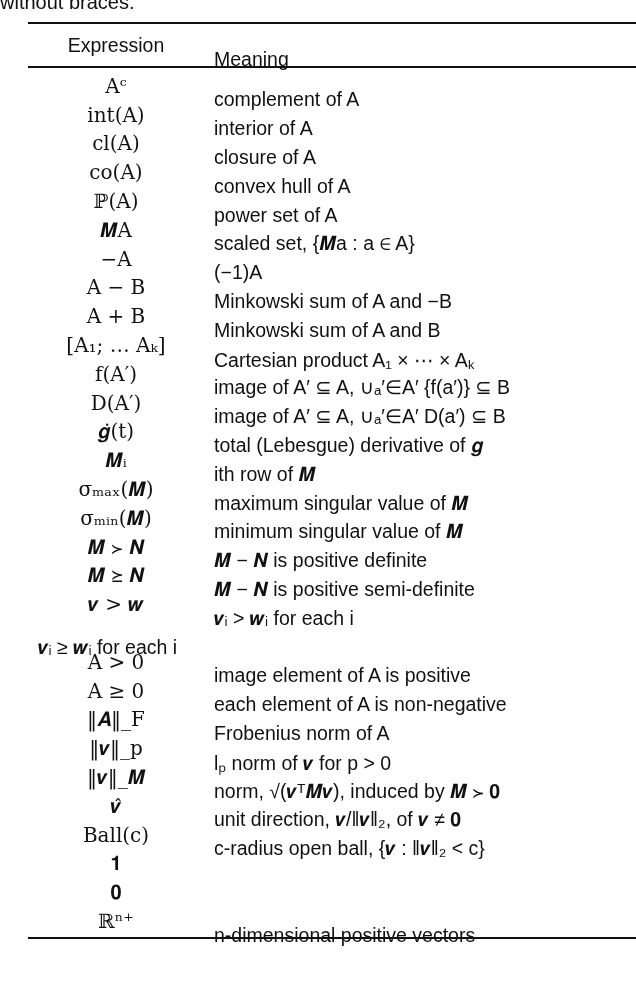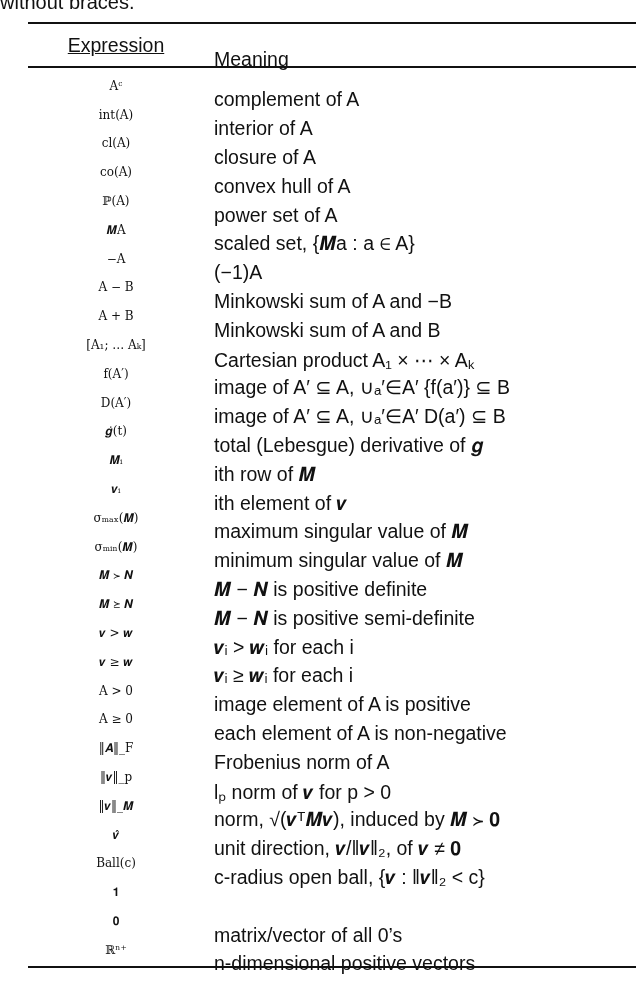--- a/index.html
+++ b/index.html
@@ -12,32 +12,32 @@
   .rule-top { height: 2px; background: #111; }
   .rule-mid { height: 1.5px; background: #111; }
   .rule-bot { height: 2px; background: #111; }
   .hdr { height: 42px; display: flex; align-items: center;
          font-family: "Liberation Sans", sans-serif; font-size: 19.5px; }
   .hdr .c1 { width: 176px; text-align: center; }
   .hdr .c2 { padding-left: 10px; }
   .rows { padding-top: 4px; padding-bottom: 2px; }
   .row { display: flex; align-items: center; height: 28.8px; white-space: nowrap; }
   .c1 { width: 176px; text-align: center; flex: none;
-        font-family: "DejaVu Serif", "Liberation Serif", serif; font-size: 12px; }
+        font-family: "DejaVu Serif", "Liberation Serif", serif; font-size: 20px; }
   .c2 { padding-left: 10px; font-family: Liberation Sans, sans-serif; font-size: 19.5px; margin-top: 28px; }
 </style>
 </head>
 <body>
 
 <div class="caption-tail">without braces.</div>
 
 <div class="table-wrap">
   <div class="rule-top"></div>
   <div class="hdr">
-    <div class="c1" style="font-family:'Liberation Sans',sans-serif;font-size:19.5px;text-decoration:underline;">Expression</div>
+    <div class="c1" style="font-family:'Liberation Sans',sans-serif;font-size:19.5px;">Expression</div>
     <div class="c2">Meaning</div>
   </div>
   <div class="rule-mid"></div>
   <div class="rows" id="rows">
       <div class="row">
         <div class="c1">Aᶜ</div>
         <div class="c2">complement of A</div>
       </div>
       <div class="row">
         <div class="c1">int(A)</div>
@@ -85,45 +85,40 @@
       </div>
       <div class="row">
         <div class="c1">𝒈̇(t)</div>
         <div class="c2">total (Lebesgue) derivative of 𝒈</div>
       </div>
       <div class="row">
         <div class="c1">𝑴ᵢ</div>
         <div class="c2">ith row of 𝑴</div>
       </div>
       <div class="row">
-        <div class="c1">𝒗ᵢ</div>
-        <div class="c2">ith element of 𝒗</div>
-      </div>
-      <div class="row">
         <div class="c1">σₘₐₓ(𝑴)</div>
         <div class="c2">maximum singular value of 𝑴</div>
       </div>
       <div class="row">
         <div class="c1">σₘᵢₙ(𝑴)</div>
         <div class="c2">minimum singular value of 𝑴</div>
       </div>
       <div class="row">
         <div class="c1">𝑴 ≻ 𝑵</div>
         <div class="c2">𝑴 − 𝑵 is positive definite</div>
       </div>
       <div class="row">
         <div class="c1">𝑴 ⪰ 𝑵</div>
         <div class="c2">𝑴 − 𝑵 is positive semi-definite</div>
       </div>
       <div class="row">
         <div class="c1">𝒗 &gt; 𝒘</div>
         <div class="c2">𝒗ᵢ &gt; 𝒘ᵢ for each i</div>
       </div>
       <div class="row">
-        <div class="c1">𝒗 ≥ 𝒘</div>
         <div class="c2">𝒗ᵢ ≥ 𝒘ᵢ for each i</div>
       </div>
       <div class="row">
         <div class="c1">A &gt; 0</div>
         <div class="c2">image element of A is positive</div>
       </div>
       <div class="row">
         <div class="c1">A ≥ 0</div>
         <div class="c2">each element of A is non-negative</div>
       </div>
@@ -145,21 +140,20 @@
       </div>
       <div class="row">
         <div class="c1">Ball(c)</div>
         <div class="c2">c-radius open ball, {𝒗 : ‖𝒗‖₂ &lt; c}</div>
       </div>
       <div class="row">
         <div class="c1">𝟏</div>
       </div>
       <div class="row">
         <div class="c1">𝟎</div>
-        <div class="c2">matrix/vector of all 0’s</div>
       </div>
       <div class="row">
         <div class="c1">ℝⁿ⁺</div>
         <div class="c2">n-dimensional positive vectors</div>
       </div>
     </div>
   <div class="rule-bot"></div>
 </div>
 
 </body></html>

